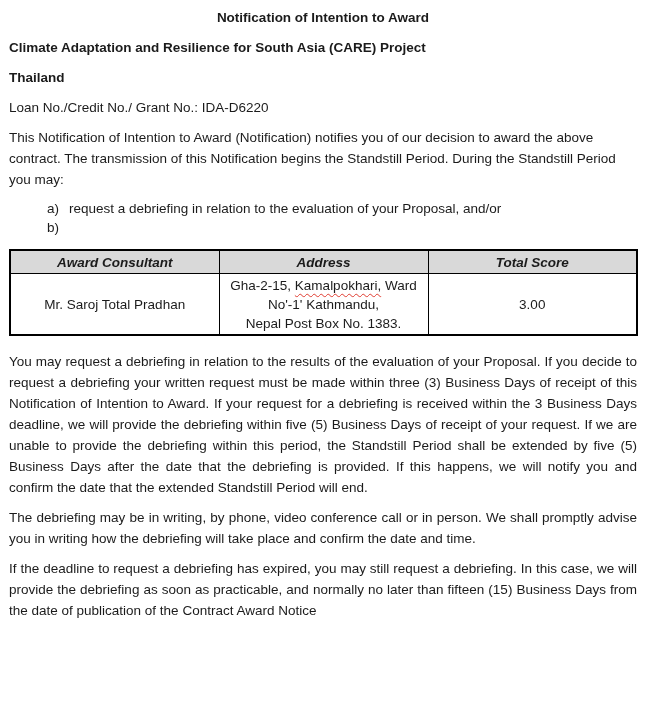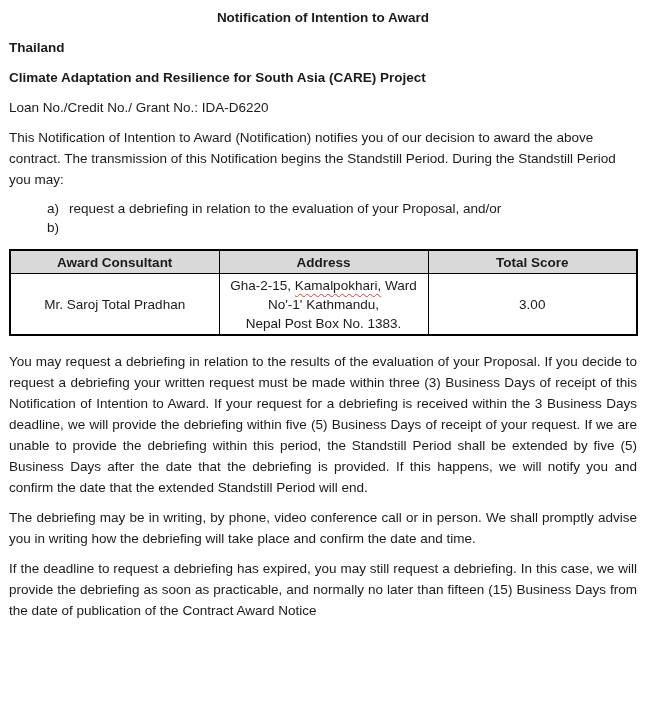--- a/index.html
+++ b/index.html
@@ -36,39 +36,40 @@
     font-size:13.5px;
     text-align:center;
     vertical-align:middle;
     padding:1px 4px;
     line-height:19px;
   }
   th{
     background:var(--table-header-bg);
     font-weight:bold;
     height:20px;
+    font-style:italic;
   }
   td{height:58px;}
   .misspelled{
     text-decoration-line:underline;
     text-decoration-style:wavy;
     text-decoration-color:var(--spellcheck-underline);
     text-decoration-thickness:1px;
     text-underline-offset:3px;
   }
 </style>
 </head>
 <body>
 
 <div class="page">
 
   <p class="centered bold">Notification of Intention to Award</p>
 
+  <p class="bold">Climate Adaptation and Resilience for South Asia (CARE) Project</p>
   <p class="bold">Thailand</p>
-  <p class="bold">Climate Adaptation and Resilience for South Asia (CARE) Project</p>
 
   <p>Loan No./Credit No./ Grant No.: IDA-D6220</p>
 
 
   <p>This Notification of Intention to Award (Notification) notifies you of our decision to award the above contract. The transmission of this Notification begins the Standstill Period. During the Standstill Period you may:</p>
 
   <div class="list">
     <div class="list-row">
       <span class="list-marker">a)</span>
       <span>request a debriefing in relation to the evaluation of your Proposal, and/or</span>

